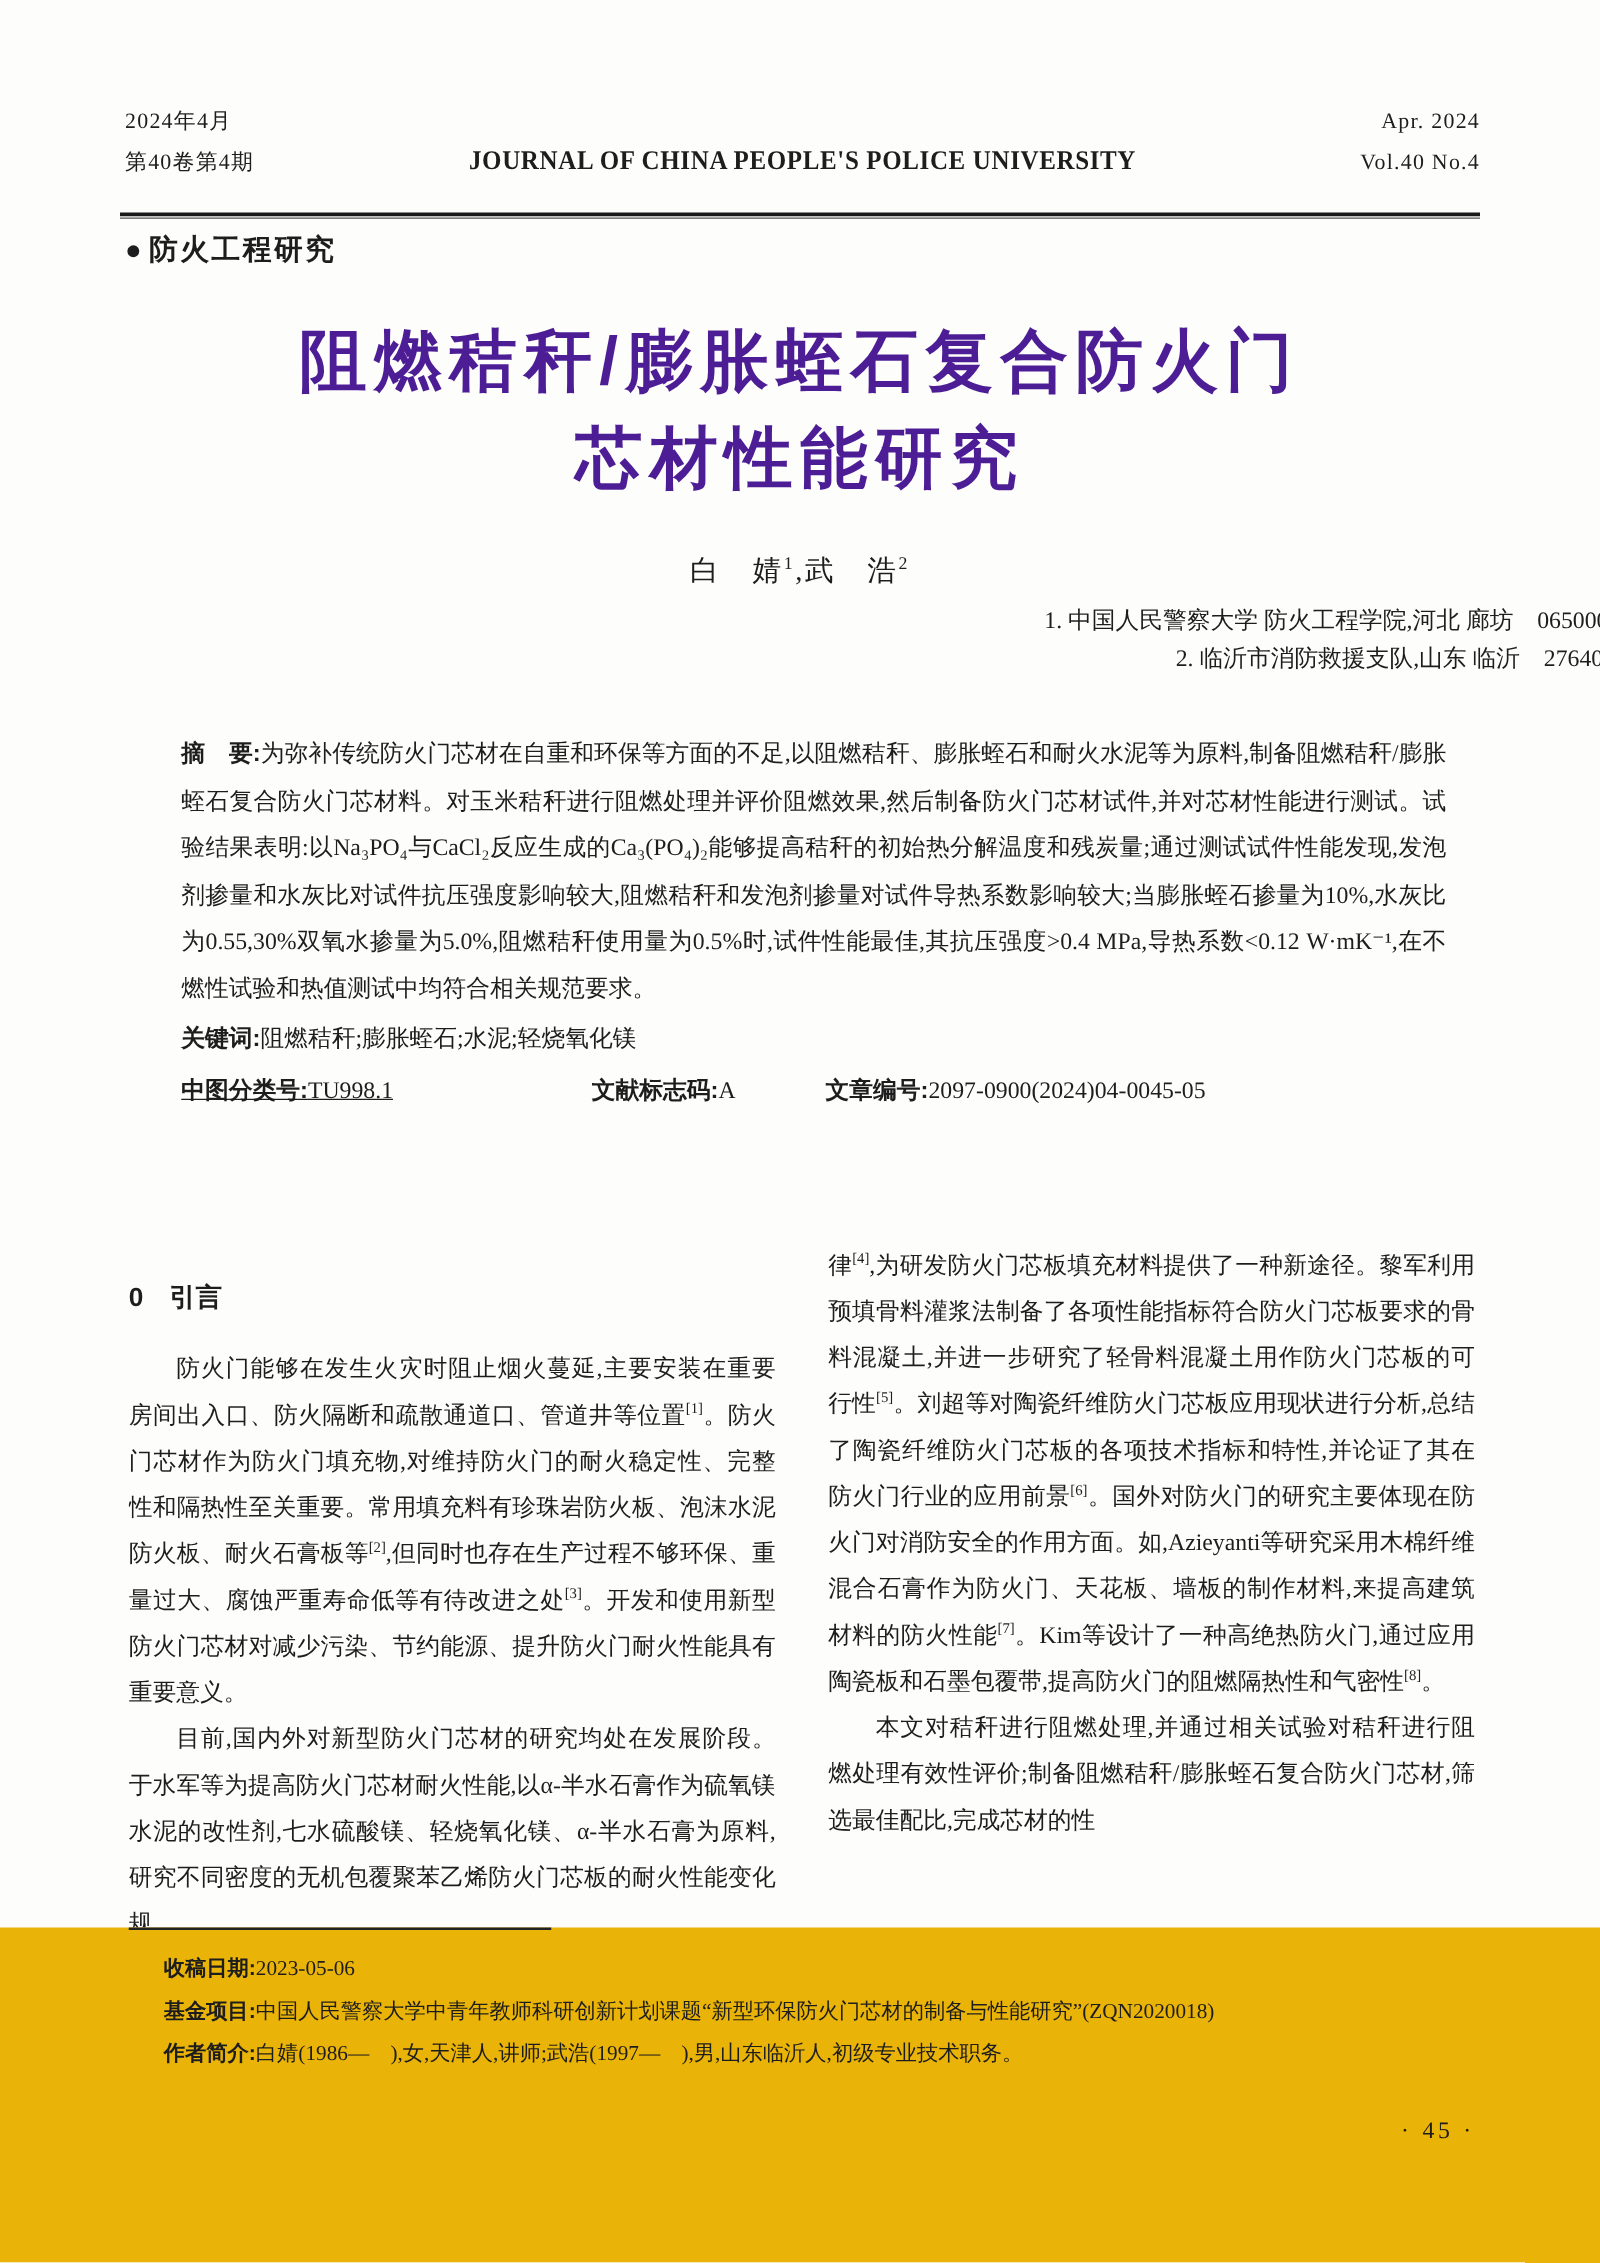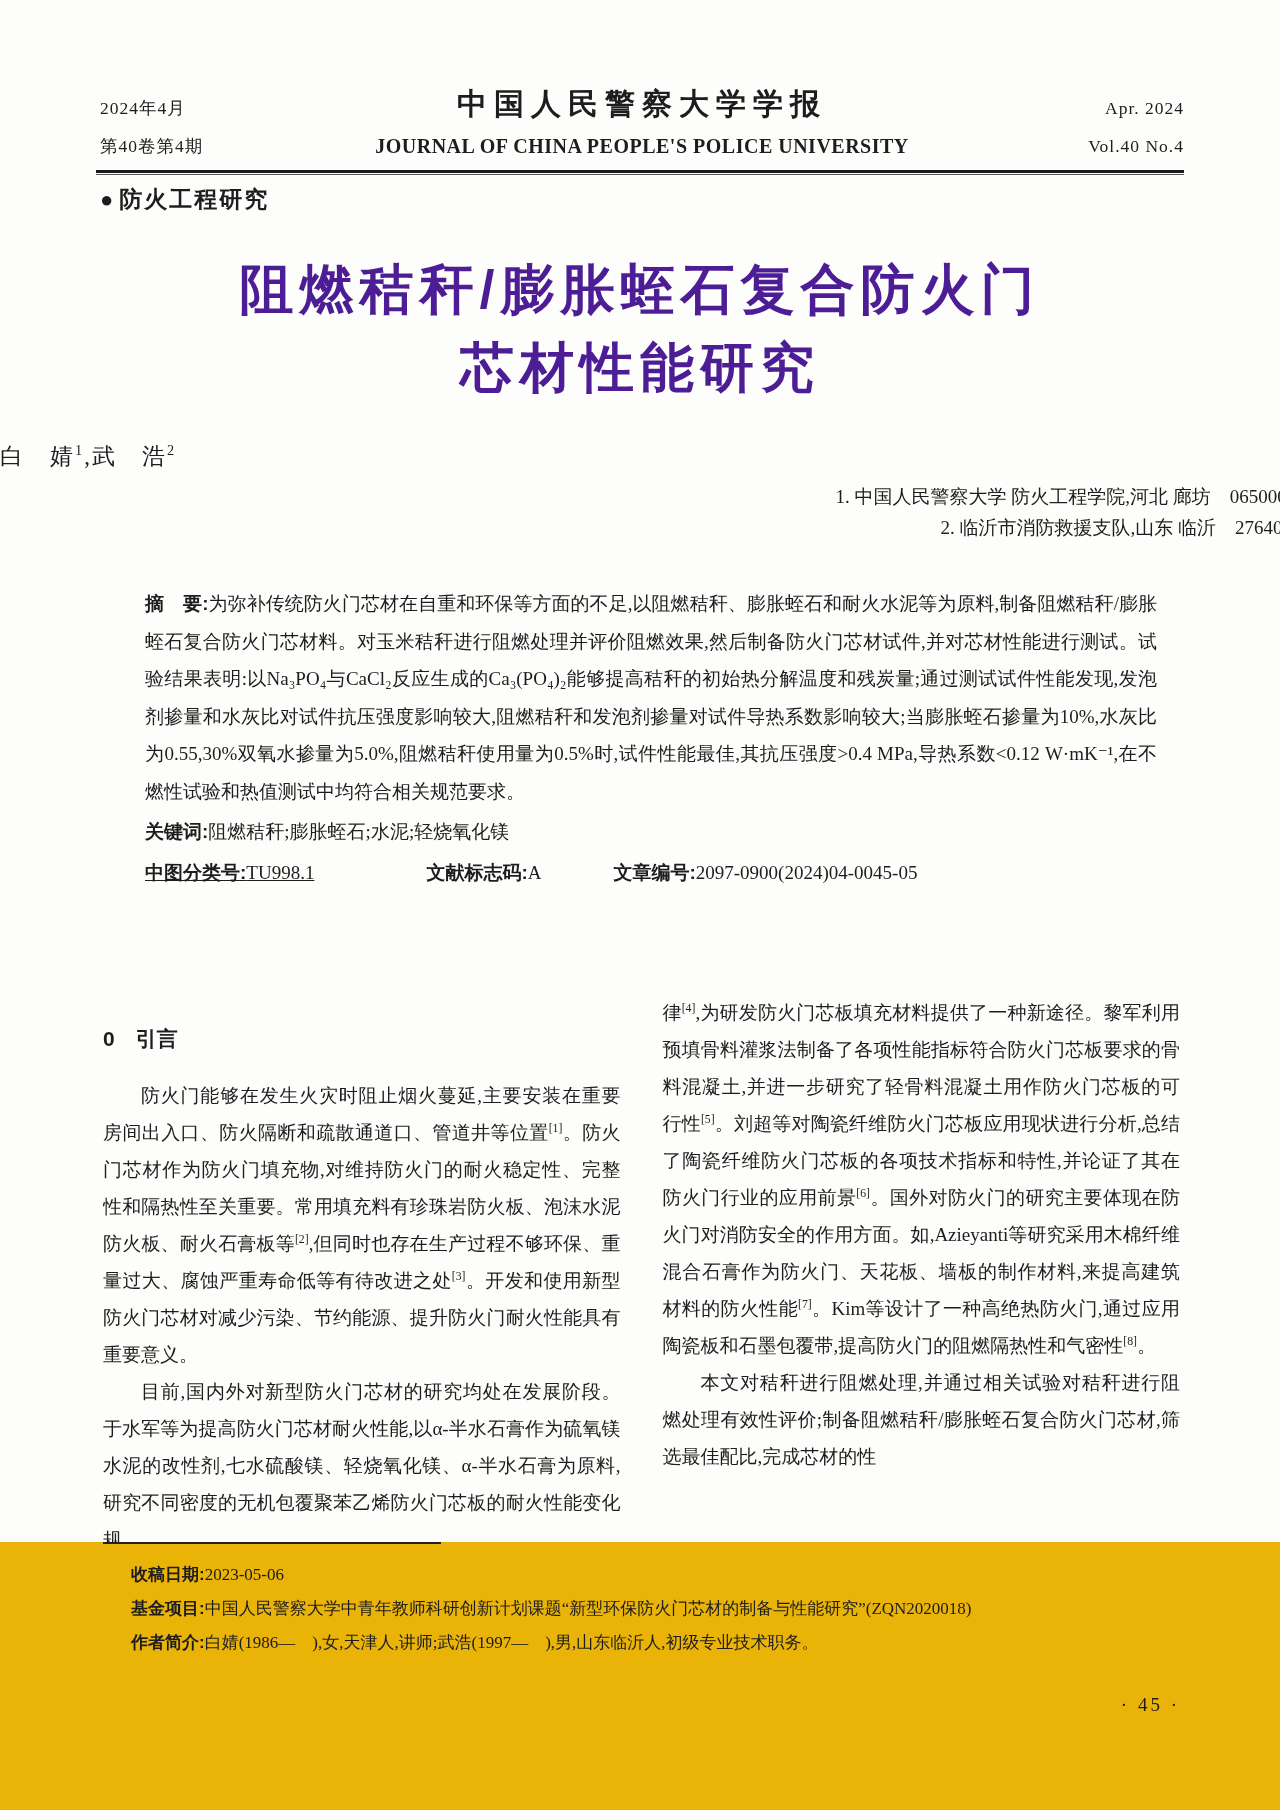--- a/index.html
+++ b/index.html
@@ -47,39 +47,39 @@
   .bullet{font-size:22px;line-height:1;}
 
   
   .title{
     position:absolute;top:250px;left:0;width:100%;text-align:center;
     font-family:"Liberation Sans","DejaVu Sans",sans-serif;
     font-weight:bold;font-size:54px;line-height:78px;letter-spacing:6px;
     color:#4c1d95;
   }
   .authors{
-    position:absolute;top:441px;left:0;width:100%;
+    position:absolute;top:441px;left:0;width:100%;text-align:center;
     font-size:23px;letter-spacing:2px;
   }
   .affils{
     position:absolute;top:481px;left:12px;width:100%;text-align:right;
     font-size:19px;line-height:31px;
   }
 
   
   .meta{
     position:absolute;top:585px;left:145px;width:1012px;
     font-size:19px;line-height:37.5px;text-align:justify;
   }
   .lbl{font-family:"Liberation Sans","DejaVu Sans",sans-serif;font-weight:bold;}
   .meta .abstract{margin:0;}
   .kw{margin-top:3px;text-align:left;}
   .cls{margin-top:3px;display:flex;text-align:left;white-space:nowrap;}
   .cls .grp1{margin-right:112px;text-decoration:underline;}
-  .cls .grp2{margin-right:72px;}
+  .cls .grp2{margin-right:72px;margin-left:47px;}
 
   
   .cols{
     position:absolute;top:994px;left:103px;width:1077px;height:548px;
     display:flex;gap:42px;overflow:hidden;
   }
   .col{flex:1;font-size:19px;line-height:37px;text-align:justify;}
   .intro-h{
     font-family:"Liberation Sans","DejaVu Sans",sans-serif;
     font-weight:bold;font-size:21px;margin:26px 0 20px 0;text-align:left;
@@ -100,21 +100,20 @@
   }
 </style>
 </head>
 <body>
 
 <div class="page">
 
   <div class="hdr">
     <div class="hdr-row">
       <div class="hdr-side">2024年4月</div>
-      <div class="hdr-center journal-cn">中国人民警察大学学报</div>
       <div class="hdr-side right">Apr. 2024</div>
     </div>
     <div class="hdr-row hdr-row2">
       <div class="hdr-side">第40卷第4期</div>
       <div class="hdr-center journal-en">JOURNAL OF CHINA PEOPLE'S POLICE UNIVERSITY</div>
       <div class="hdr-side right">Vol.40 No.4</div>
     </div>
   </div>
   <div class="hdr-rule"></div>
 

